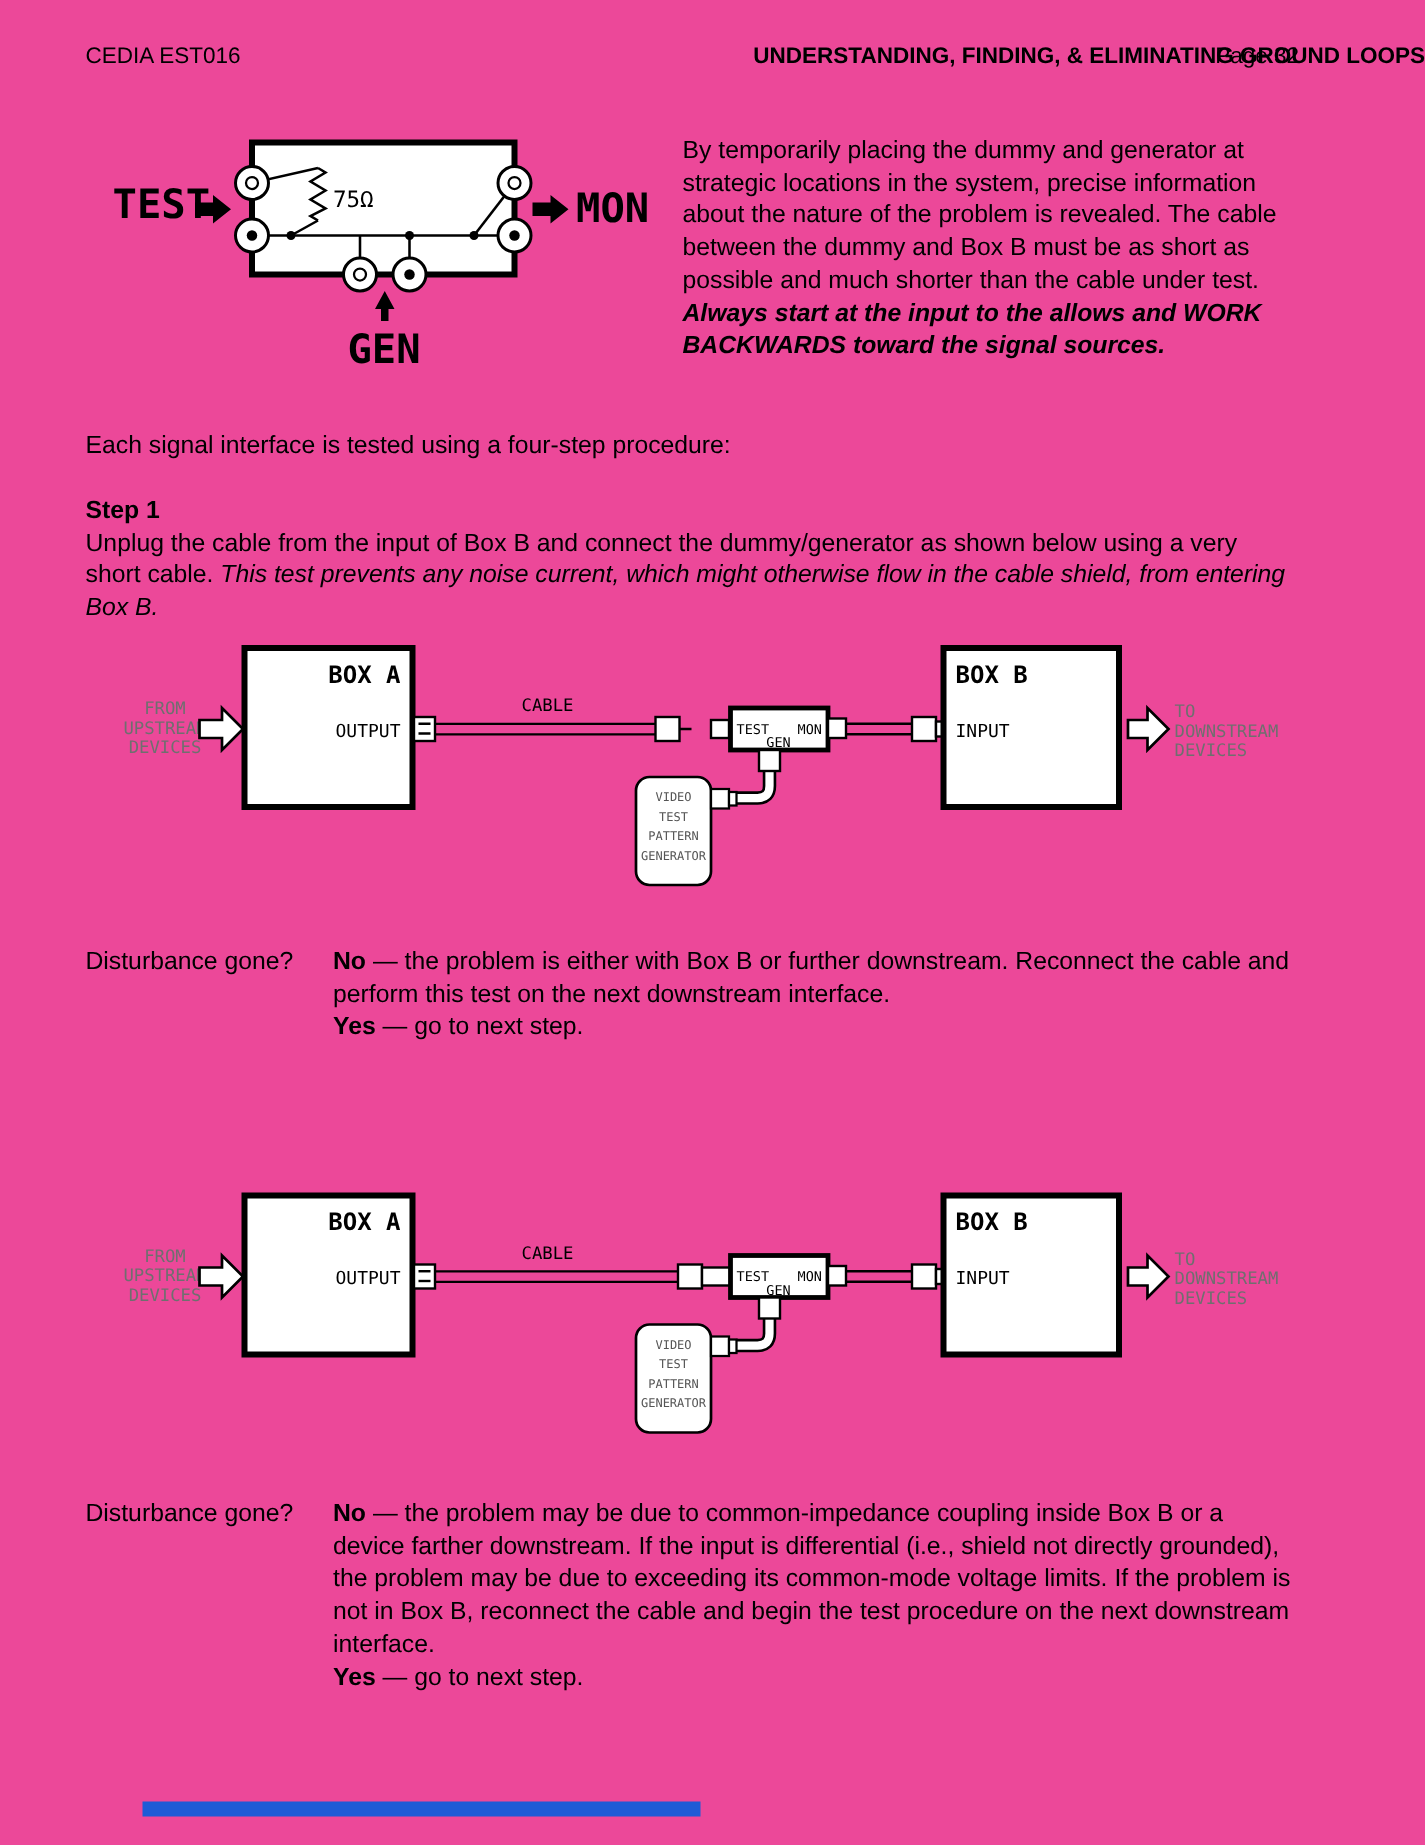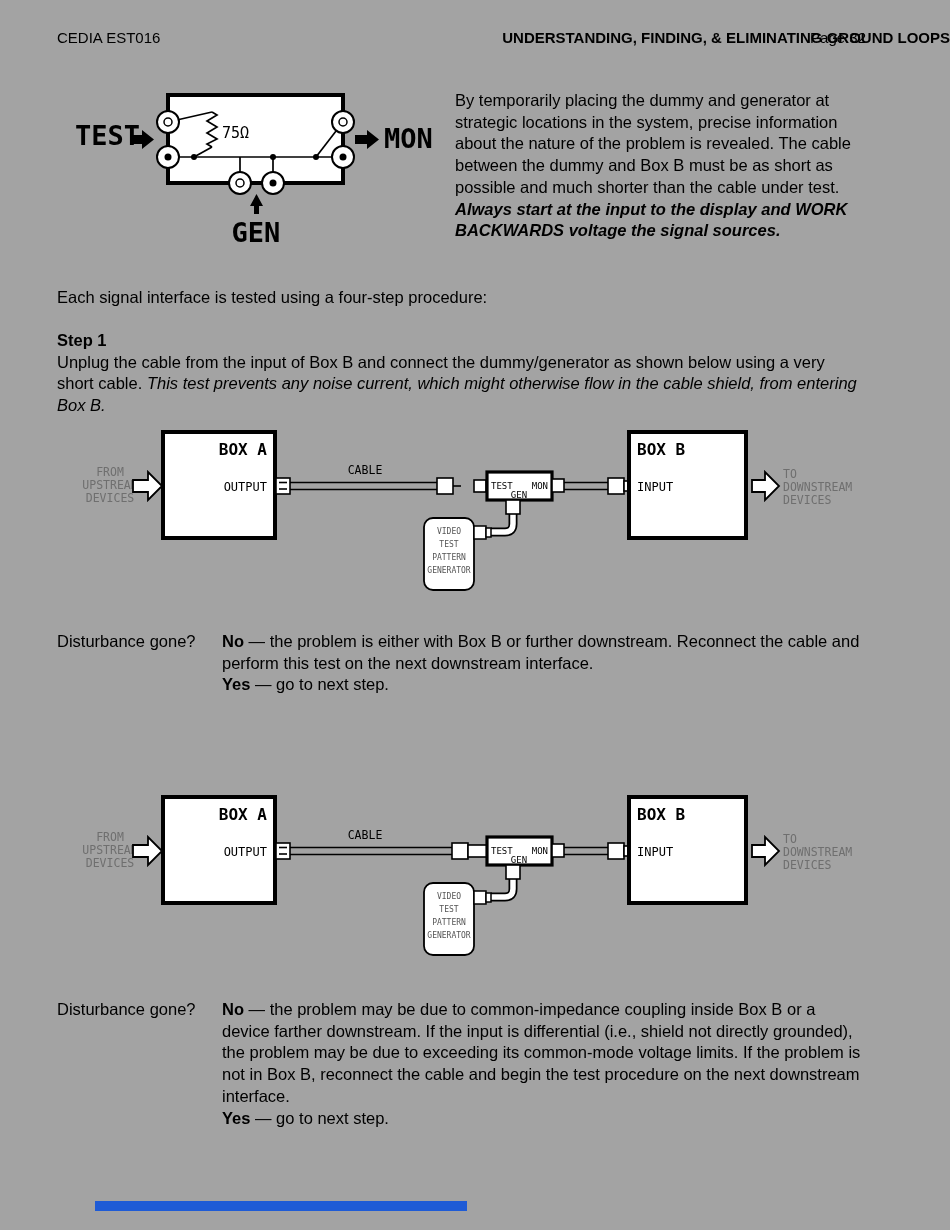--- a/index.html
+++ b/index.html
@@ -1,16 +1,16 @@
 <!DOCTYPE html>
 <html><head>
 <meta charset="utf-8">
 <style>
   html,body{margin:0;padding:0;background:#ffffff;}
-  #page{position:relative;width:950px;height:1230px;background:#a3a3a3;overflow:hidden;
+  #page{position:relative;width:950px;height:1230px;background:#ec4899;overflow:hidden;
         font-family:"Liberation Sans",sans-serif;color:#000;}
   .abs{position:absolute;}
   .hdr{font-size:15px;white-space:nowrap;}
   .hdr-title{font-weight:bold;}
   .txt{font-size:16.5px;line-height:21.7px;}
   .bi{font-weight:bold;font-style:italic;}
   .it{font-style:italic;}
   .b{font-weight:bold;}
   .qrow{display:flex;}
   .qlabel{width:165px;flex:0 0 165px;}
@@ -67,21 +67,21 @@
     <text x="25" y="63" font-size="27" font-weight="bold">TEST</text>
     <polygon points="80,53 92,53 92,48 104,57.5 92,67 92,62 80,62" fill="#000"></polygon>
     <polygon points="305,53 317,53 317,48 329,57.5 317,67 317,62 305,62" fill="#000"></polygon>
     <text x="334" y="66" font-size="27" font-weight="bold">MON</text>
     <text x="172" y="56" font-size="15">75Ω</text>
     <polygon points="206.5,112 213,124 209,124 209,132 204,132 204,124 200,124" fill="#000"></polygon>
     <text x="206" y="160" font-size="27" font-weight="bold" text-anchor="middle">GEN</text>
   </svg>
 
   <div class="abs txt" style="left:455px;top:90px;width:412px;">
-    <span>By temporarily placing the dummy and generator at strategic locations in the system, precise information about the nature of the problem is revealed. The cable between the dummy and Box B must be as short as possible and much shorter than the cable under test. </span><span class="bi">Always start at the input to the display and WORK BACKWARDS voltage the signal sources.</span>
+    <span>By temporarily placing the dummy and generator at strategic locations in the system, precise information about the nature of the problem is revealed. The cable between the dummy and Box B must be as short as possible and much shorter than the cable under test. </span><span class="bi">Always start at the input to the allows and WORK BACKWARDS toward the signal sources.</span>
   </div>
 
   <div class="abs txt" style="left:57px;top:287px;">Each signal interface is tested using a four-step procedure:</div>
 
   <div class="abs txt" style="left:57px;top:330px;width:800px;">
     <div class="b">Step 1</div>
     <div><span>Unplug the cable from the input of Box B and connect the dummy/generator as shown below using a very short cable. </span><span class="it">This test prevents any noise current, which might otherwise flow in the cable shield, from entering Box B.</span></div>
   </div>
 
   <svg class="abs" style="left:0;top:428px;" width="950" height="175" viewBox="0 0 950 175">

